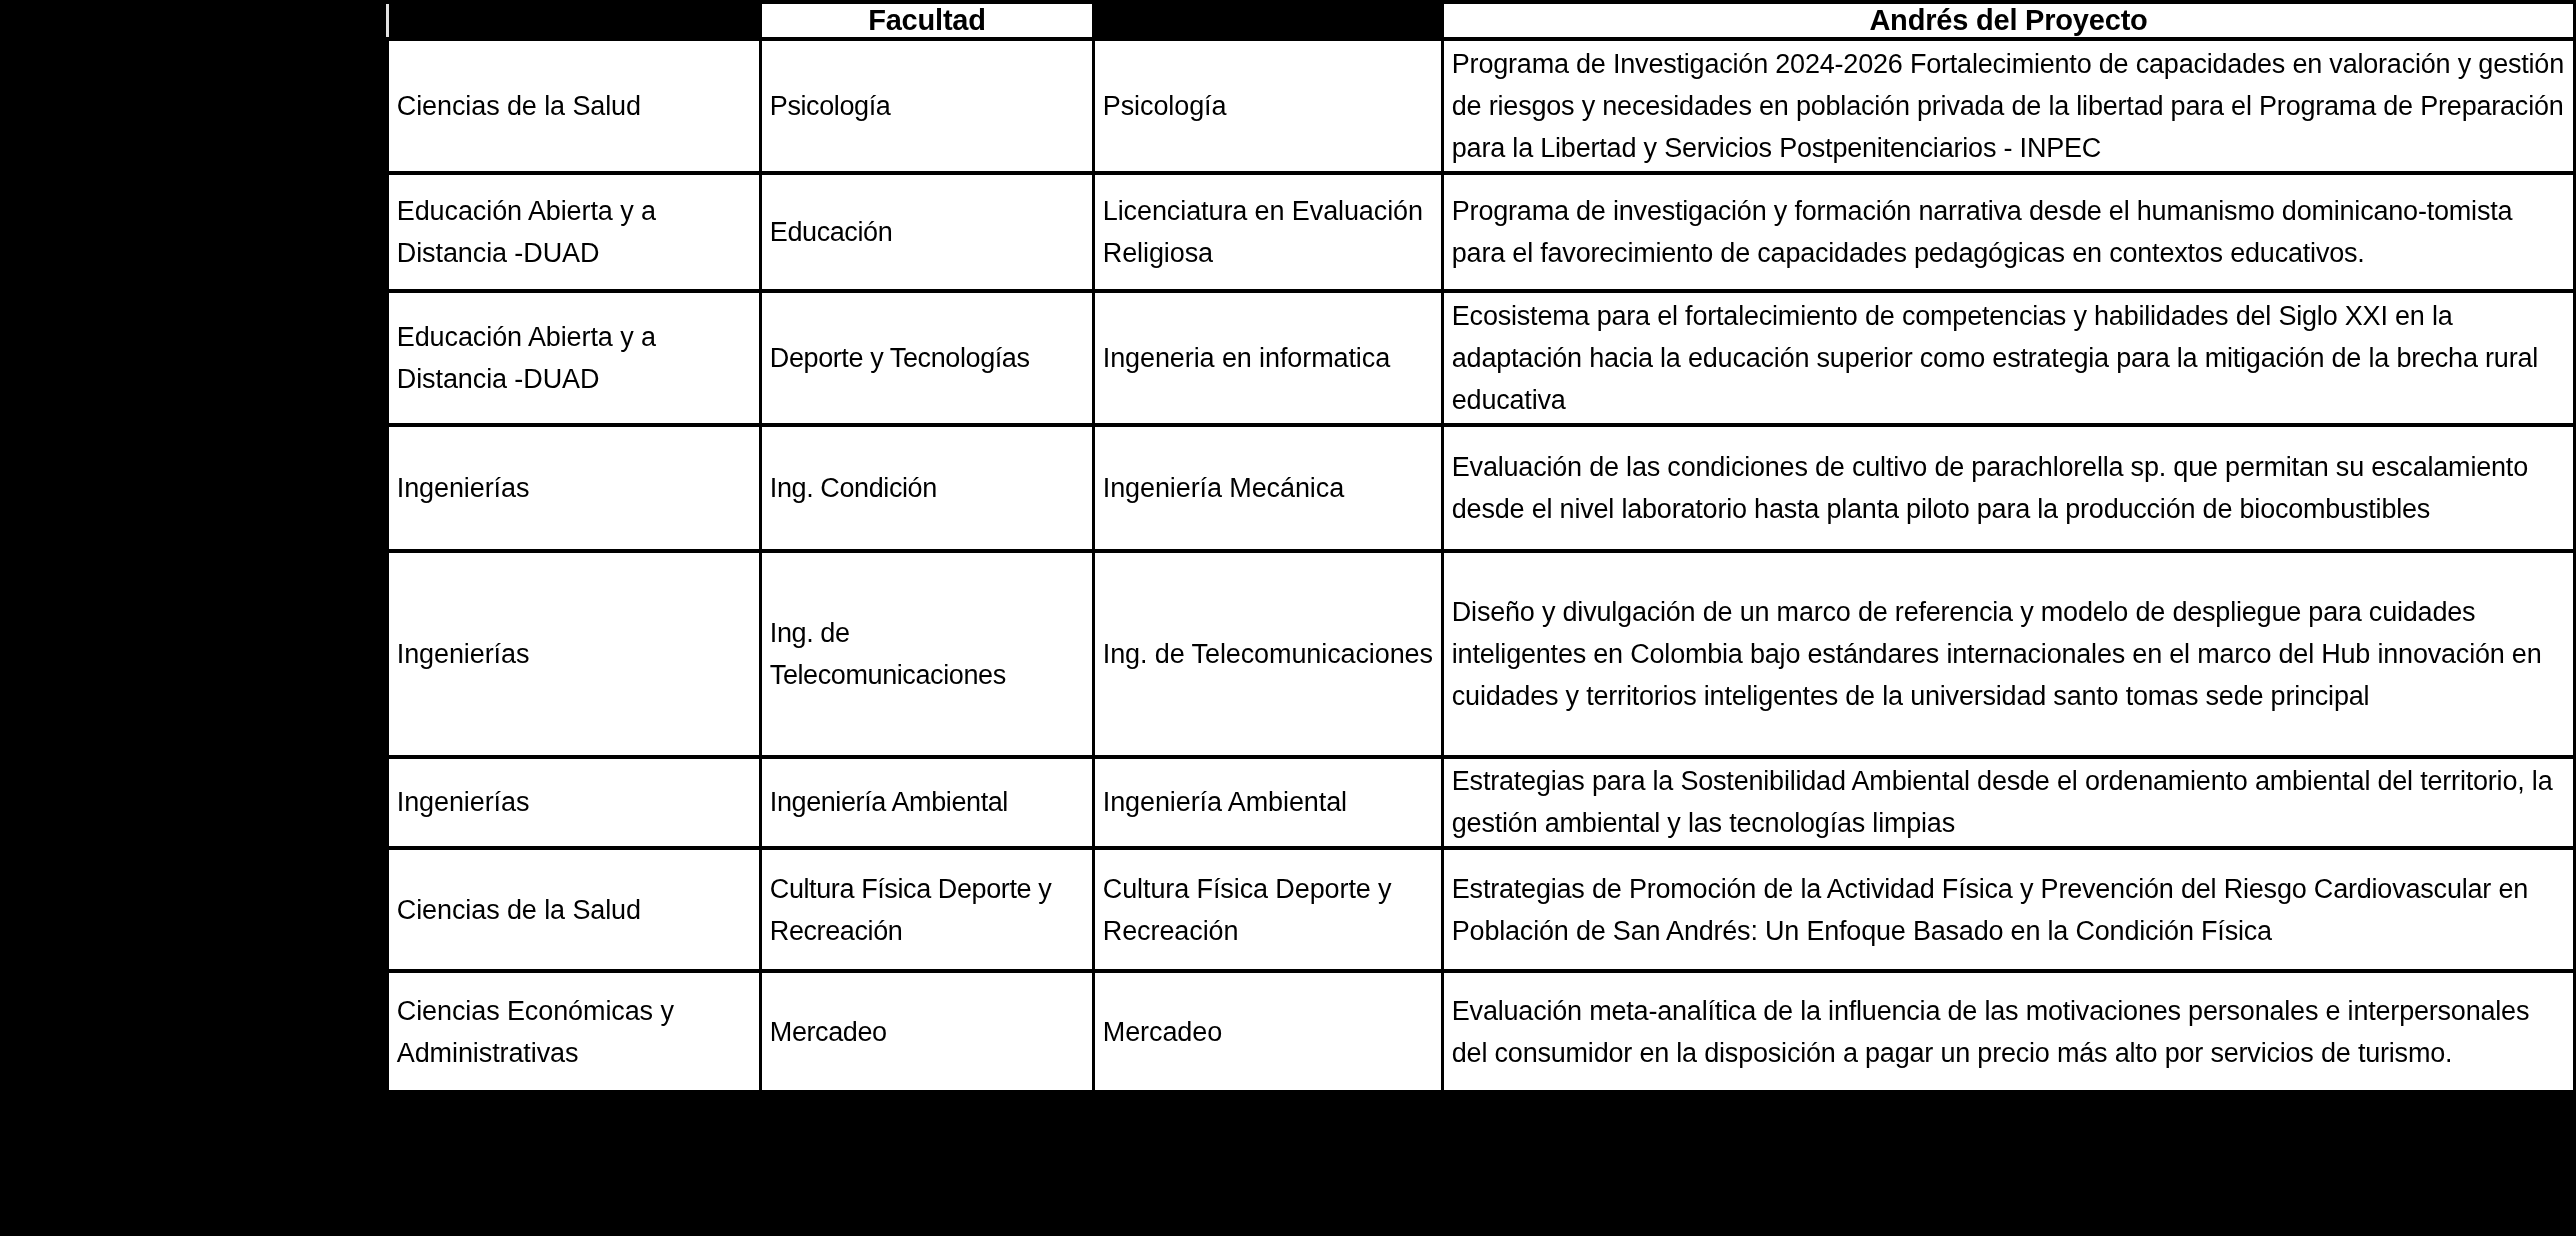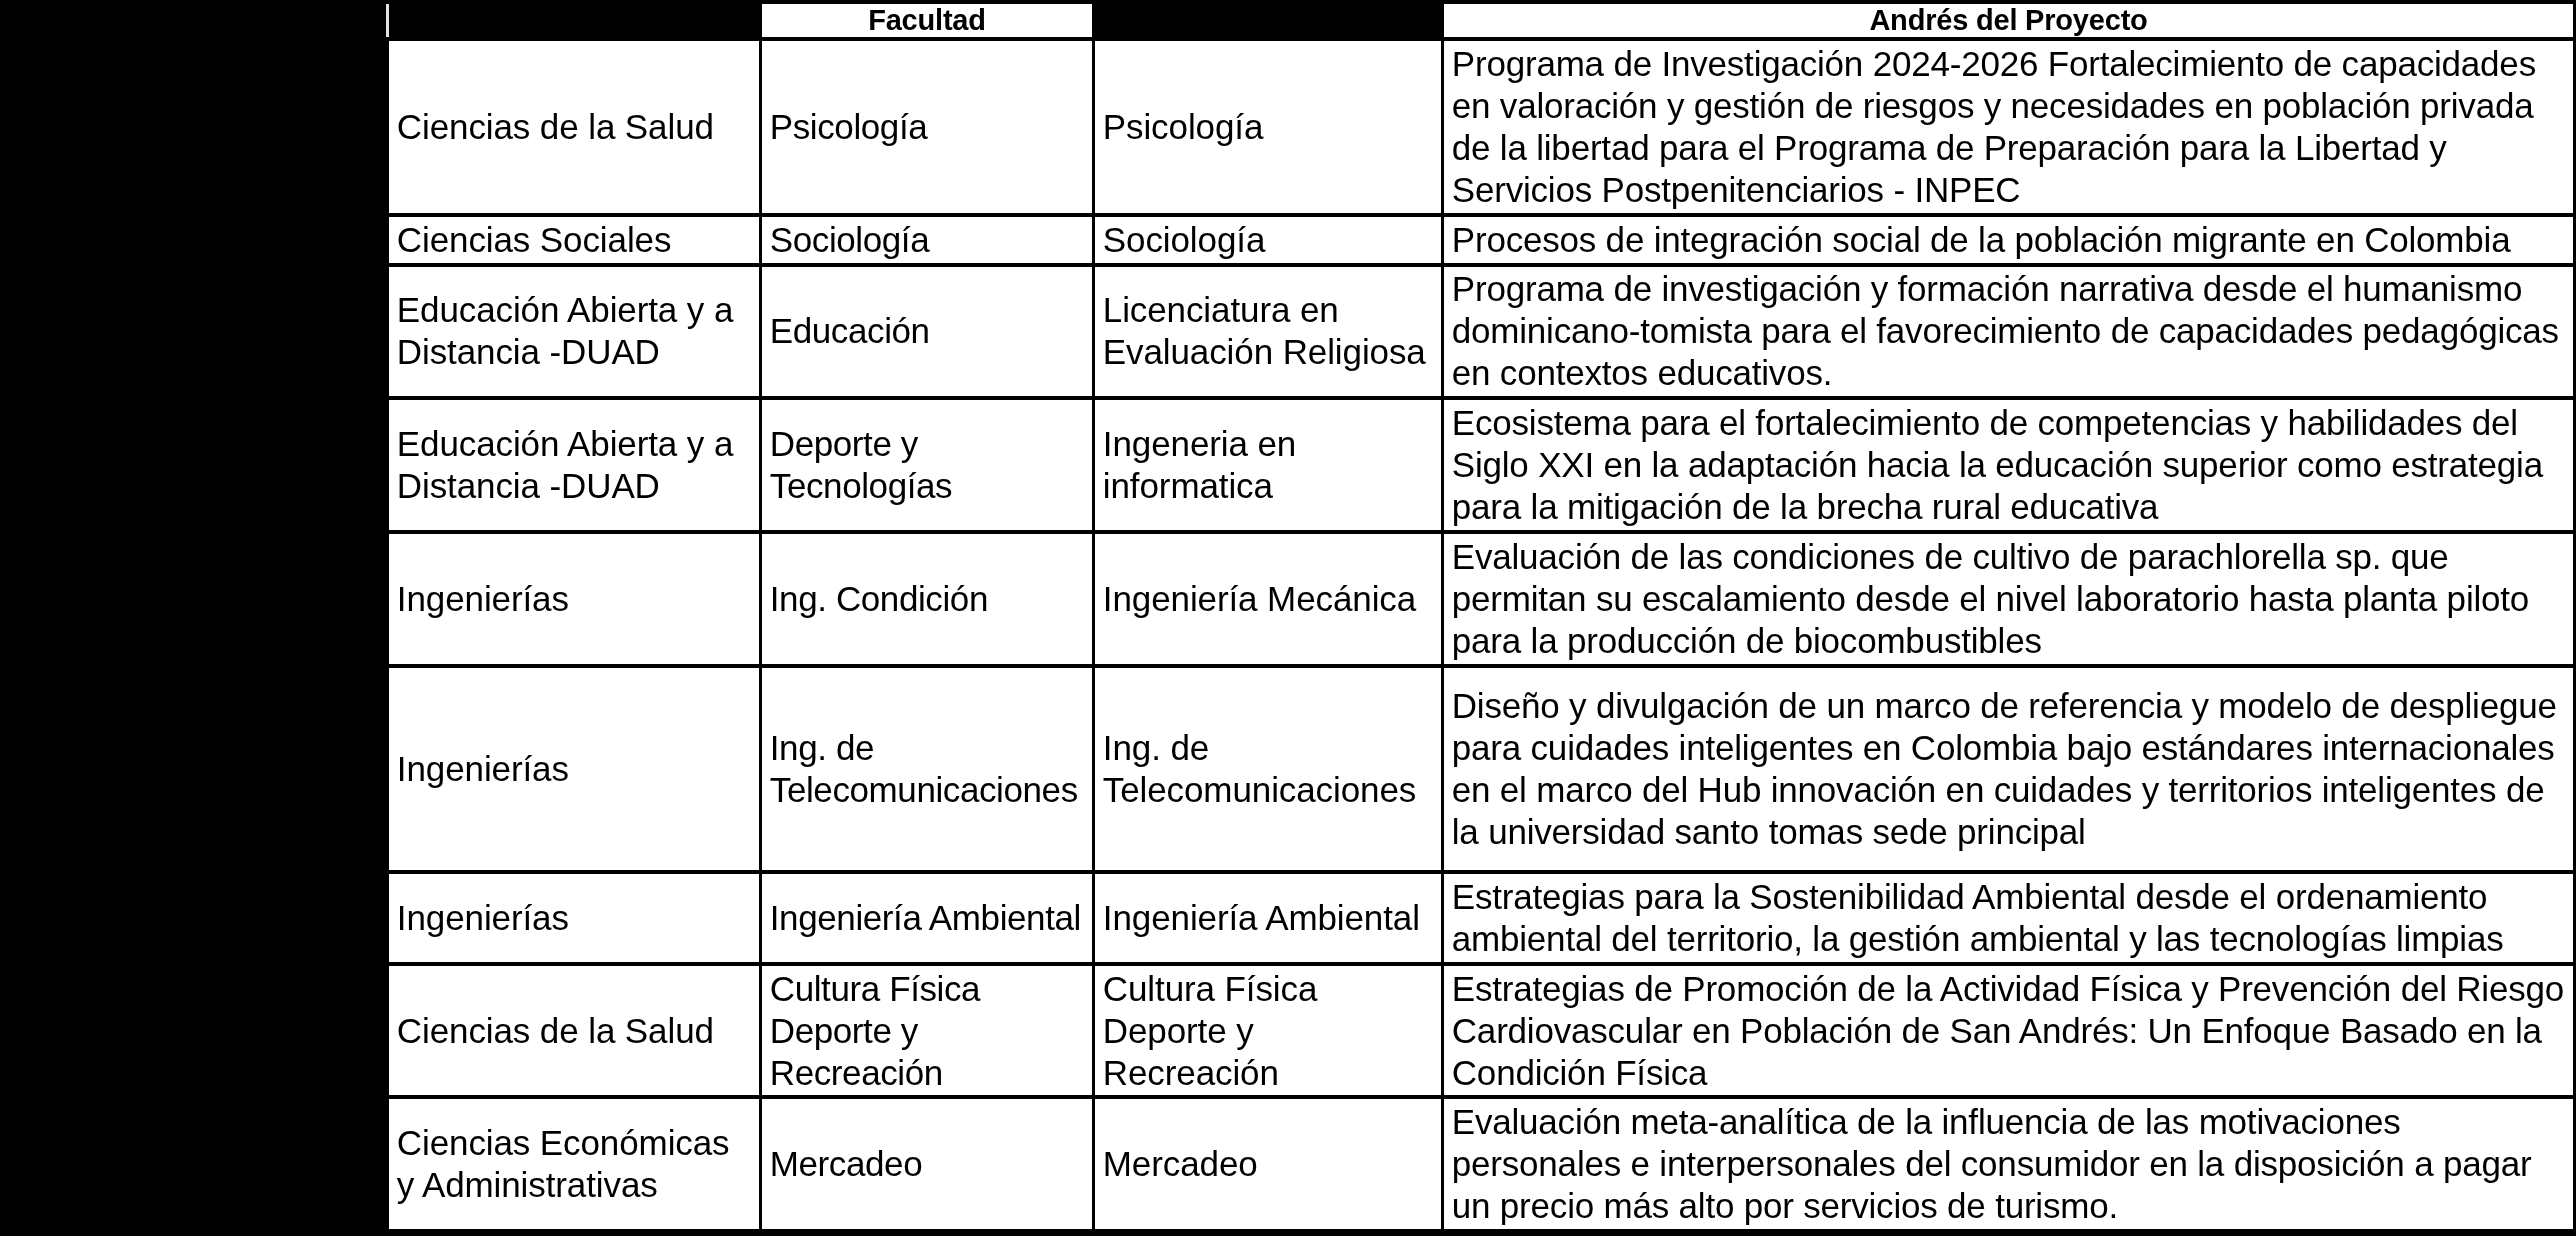--- a/index.html
+++ b/index.html
@@ -47,21 +47,21 @@
   }
   th.ghost {
     background: transparent;
     border-color: #000000;
   }
   th.ghost.first {
     border-left: 3.9px solid #e2e2e2;
   }
   tbody td {
     background: #ffffff;
-    font-size: 35px;
+    font-size: 27px;
     line-height: 42px;
     letter-spacing: -0.1px;
   }
   td.c2 { letter-spacing: -0.4px; }
   td.c4 { letter-spacing: -0.2px; padding-right: 3.9px; }
 </style>
 </head>
 <body>
 
 <div class="stage">
@@ -79,26 +79,20 @@
         <th class="ghost"></th>
         <th class="hcell">Andrés del Proyecto</th>
       </tr>
     </thead>
     <tbody>
         <tr style="height: 122px;">
     <td class="c1">Ciencias de la Salud</td>
     <td class="c2">Psicología</td>
     <td class="c3">Psicología</td>
     <td class="c4">Programa de Investigación 2024-2026 Fortalecimiento de capacidades en valoración y gestión de riesgos y necesidades en población privada de la libertad para el Programa de Preparación para la Libertad y Servicios Postpenitenciarios - INPEC</td>
-  </tr>
-        <tr style="height: 45px;">
-    <td class="c1">Ciencias Sociales</td>
-    <td class="c2">Sociología</td>
-    <td class="c3">Sociología</td>
-    <td class="c4">Procesos de integración social de la población migrante en Colombia</td>
   </tr>
         <tr style="height: 118px;">
     <td class="c1">Educación Abierta y a Distancia -DUAD</td>
     <td class="c2">Educación</td>
     <td class="c3">Licenciatura en Evaluación Religiosa</td>
     <td class="c4">Programa de investigación y formación narrativa desde el humanismo dominicano-tomista para el favorecimiento de capacidades pedagógicas en contextos educativos.</td>
   </tr>
         <tr style="height: 129px;">
     <td class="c1">Educación Abierta y a Distancia -DUAD</td>
     <td class="c2">Deporte y Tecnologías</td>

